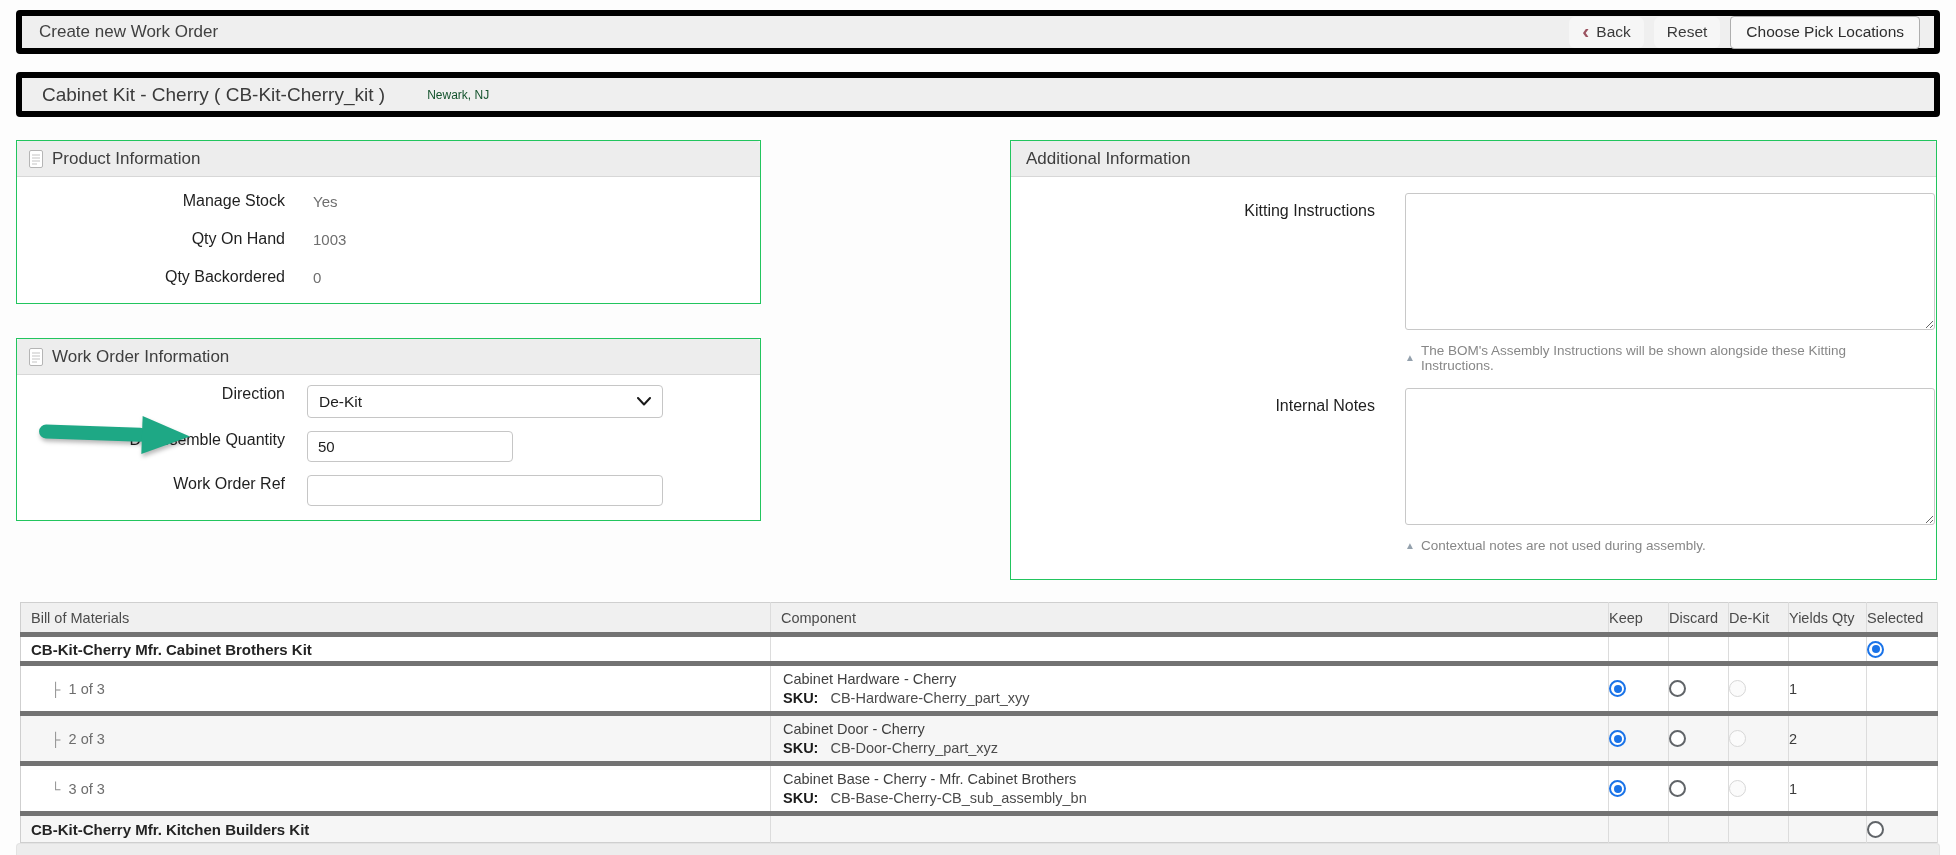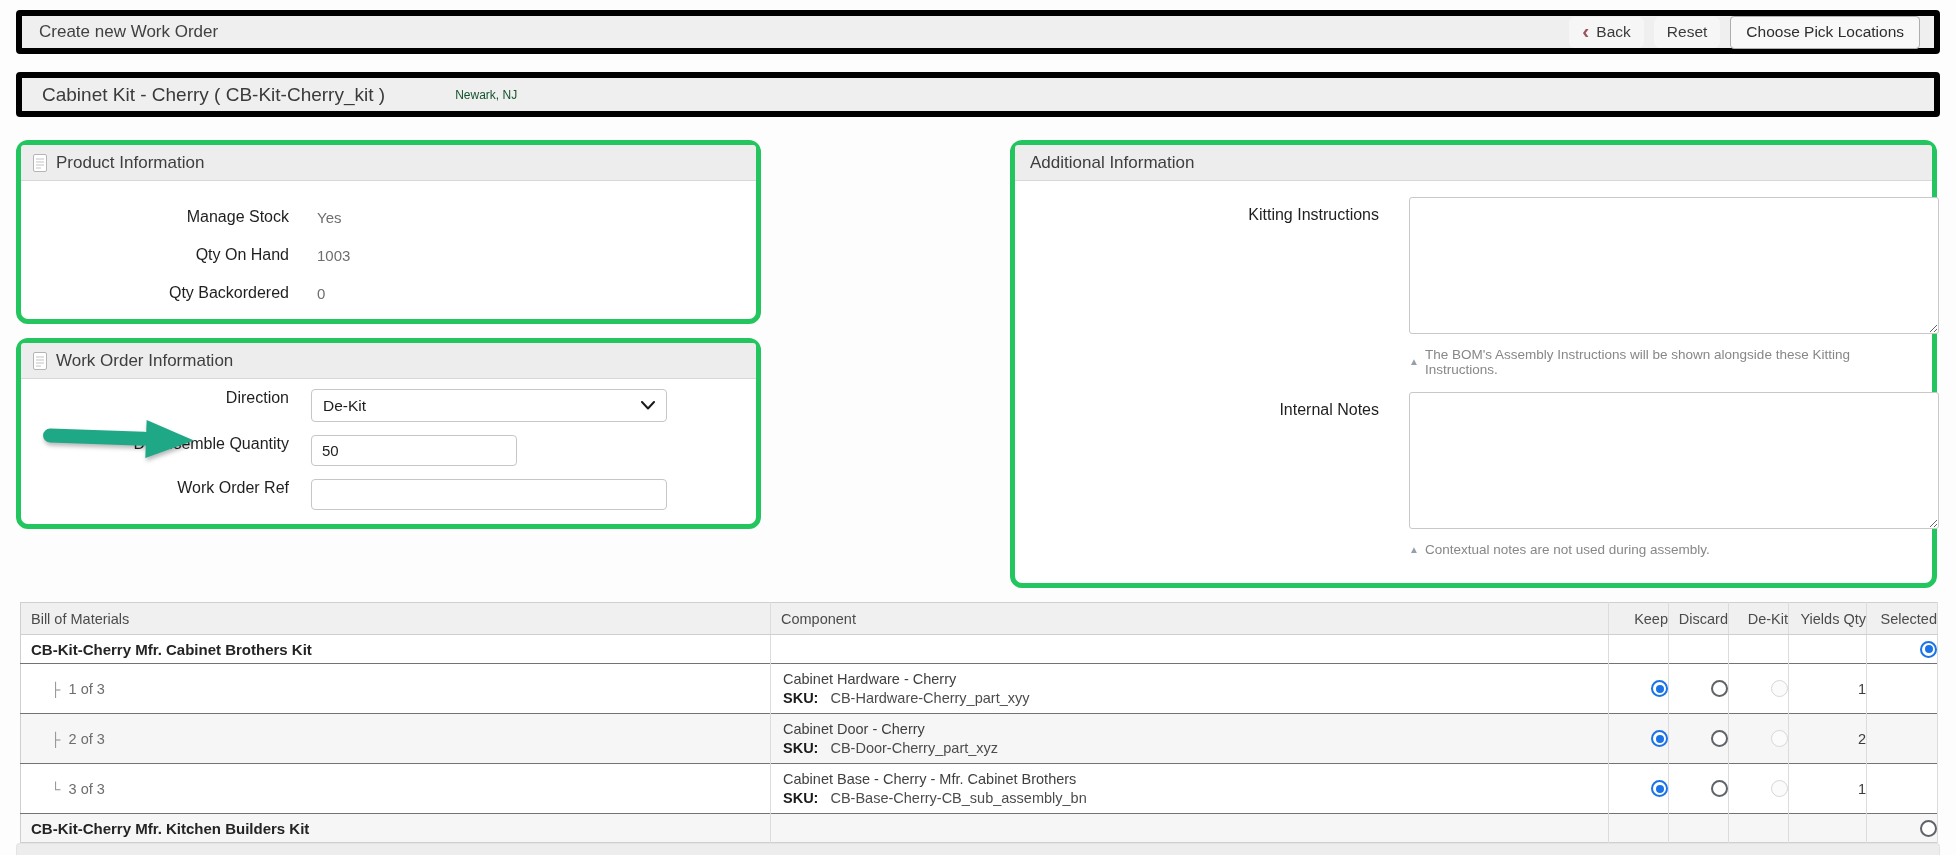--- a/index.html
+++ b/index.html
@@ -8,36 +8,36 @@
   #page { position:relative; width:1956px; height:855px; overflow:hidden; background:#fdfdfd; }
 
   
   .bar { position:absolute; left:16px; width:1924px; background:#efefef; border:6px solid #000000; border-radius:4px; display:flex; align-items:center; }
   #topbar { top:10px; height:44px; padding:0 14px 0 17px; }
   #topbar .title { font-size:17px; color:#414141; }
   #topbar .actions { margin-left:auto; display:flex; align-items:center; gap:10px; }
   .btn-flat { display:flex; align-items:center; gap:7px; background:#f6f6f6; border:none; border-radius:6px; height:31px; padding:0 13px; font-size:15.5px; color:#3a3a3a; font-family:inherit; cursor:pointer; }
   .btn-flat .chev { color:#9b5360; font-size:21px; line-height:1; margin-top:-3px; font-weight:600; }
   .btn-outline { background:#f8f8f8; border:1px solid #aeaeae; border-radius:4px; height:33px; padding:0 15px; font-size:15.5px; color:#2e2e2e; font-family:inherit; cursor:pointer; }
-  #productbar { top:72px; height:45px; padding:0 20px;gap:28px; }
+  #productbar { top:72px; height:45px; padding:0 20px; }
   #productbar .ptitle { font-size:19px; color:#3b3b3b; }
   #productbar .plocation { font-size:12px; color:#14532d; margin-left:42px; }
 
   
-  .panel { position:absolute; background:#fff; border:5px solid #22c55e; border-radius:12px; }
+  .panel { position:absolute; background:#fff; border:1px solid #22c55e; border-radius:0; }
   .panel-header { background:#ededed; border-bottom:1px solid #d7d7d7; height:36px; display:flex; align-items:center; padding:0 12px; border-radius:3px 3px 0 0; }
   .panel-header .ph-title { font-size:17px; color:#3e3e3e; margin-left:9px; }
   .panel-header.no-icon .ph-title { margin-left:3px; }
   .doc-icon { width:14px; height:18px; flex:0 0 auto; }
 
   #product-panel { left:16px; top:140px; width:745px; }
   #workorder-panel { left:16px; top:338px; width:745px; }
   #additional-panel { left:1010px; top:140px; width:927px; }
 
-  .info-body { padding:12px 18px 14px;margin-top:12px; }
+  .info-body { padding:12px 18px 14px; }
   .info-row { display:flex; align-items:center; height:24px; margin-bottom:14px; }
   .info-row:last-child { margin-bottom:0; }
   .flabel { width:250px; text-align:right; font-size:16px; color:#1f1f1f; flex:0 0 auto; }
   .fvalue { margin-left:28px; font-size:15px; color:#6e6e6e; }
 
   .wo-body { position:relative; padding:10px 18px 14px; }
   .form-row { display:flex; margin-bottom:13px; }
   .form-row:last-child { margin-bottom:0; }
   .form-row .flabel { margin-right:22px; }
   .text-input { height:31px; border:1px solid #c6c6c6; border-radius:4px; padding:0 10px; font-size:15px; color:#222; font-family:inherit; background:#fff; }
@@ -51,24 +51,24 @@
   .ai-body { padding:16px 22px 26px; }
   .ai-row { display:flex; }
   .ai-label { width:342px; text-align:right; font-size:16px; color:#1f1f1f; padding-top:9px; flex:0 0 auto; }
   .ai-control { margin-left:30px; }
   textarea.notes { width:530px; height:137px; border:1px solid #c8c8c8; border-radius:3px; background:#fff; font-family:inherit; font-size:15px; padding:8px 10px; color:#222; }
   .helper-note { margin:9px 0 15px 372px; font-size:13.5px; color:#878787; display:flex; align-items:center; gap:6px; }
   .helper-note .tri { color:#94a1ad; font-size:10px; line-height:1; }
 
   
   #bom-table { position:absolute; left:20px; top:602px; border-collapse:collapse; table-layout:fixed; width:1917px; background:#fff; border:1px solid #cfcfcf; font-size:14.5px; }
-  #bom-table th, #bom-table td { border-right:1px solid #dcdcdc; border-top:1px solid #737373; vertical-align:middle; overflow:hidden; }
+  #bom-table th, #bom-table td { border-right:1px solid #dcdcdc; border-top:5px solid #737373; vertical-align:middle; overflow:hidden; }
   #bom-table th { background:#f0f0f0; height:32px; font-weight:400; color:#4b4b4b; border-top:none; border-bottom:1px solid #cfcfcf; }
   th.left, td.left { text-align:left; padding:0 10px; }
-  th.ctr, td.ctr { text-align:right; }
+  th.ctr, td.ctr { text-align:left; }
   tr.kit-row td { height:29px; }
   td.kit-cell { font-weight:700; font-size:15px; color:#242424; padding:0 10px; }
   tr.comp-row td { height:50px; }
   td.pos-cell { color:#6d6d6d; padding-left:30px; }
   td.pos-cell .tree { color:#8f8f8f; margin-right:8px; font-size:13.5px; }
   td.comp-cell { padding:5px 12px; }
   .comp-name { color:#3f3f3f; margin-bottom:3px; }
   .comp-sku { color:#4c4c4c; }
   .comp-sku .sku-label { font-weight:700; color:#1a1a1a; margin-right:12px; }
   tr.striped td { background:#f6f6f6; }

